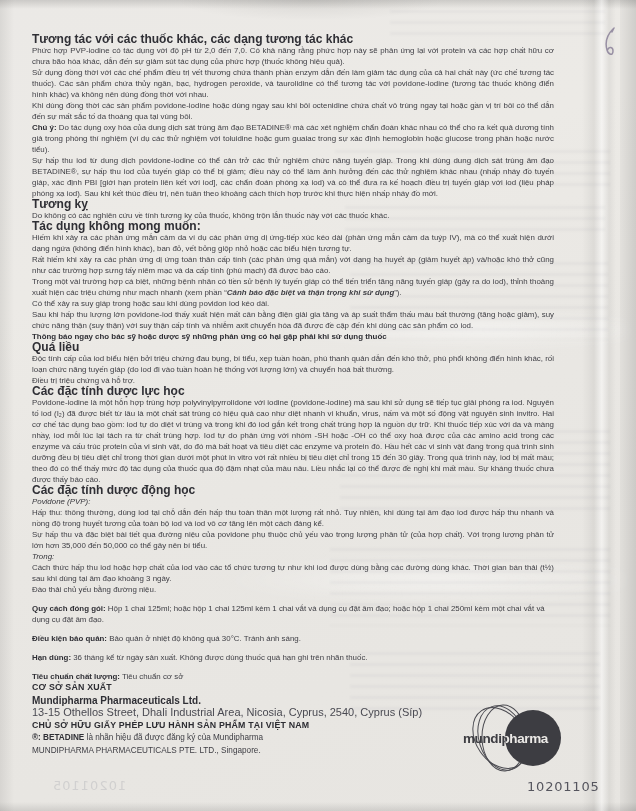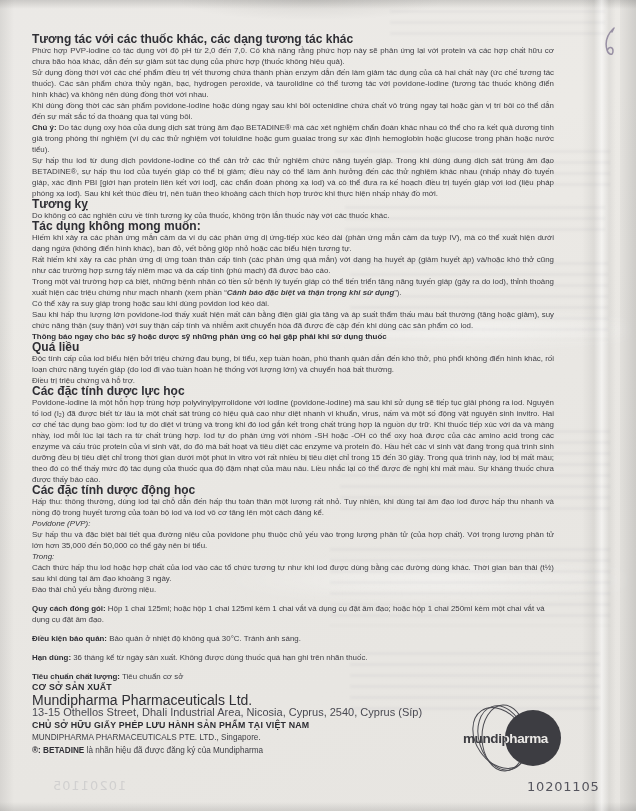--- a/index.html
+++ b/index.html
@@ -33,21 +33,21 @@
   .head.mt0{margin-top:0;}
   .sec{margin:0 0 2px;}
   .note{margin-top:6px;}
   .lead{font-weight:700;color:#2f2f35;}
   .warn{font-weight:700;color:#2f2f35;text-align:left;}
   .subhead{font-style:italic;color:#35353b;text-align:left;}
   .row{margin-top:8px !important;text-align:left;}
   .footer{text-align:left;width:430px;}
   .footer p{margin:0 0 1.5px;}
   .f-head{font-size:8.8px;font-weight:700;color:#2c2c32;letter-spacing:.2px;}
-  .f-name{font-weight:400;font-size:14px;color:#2f2f35;}
+  .f-name{font-weight:700;font-size:10px;color:#2f2f35;}
   .f-addr{font-size:11px;color:#4a4a52;}
   .f-norm{font-size:8.2px;}
   
   .logo{position:absolute;left:460px;top:690px;}
   .logotext{font-family:"Liberation Sans",sans-serif;font-weight:700;font-size:13.5px;letter-spacing:-.4px;}
   .code{position:absolute;left:527px;top:779px;font:13px "DejaVu Sans",sans-serif;
         letter-spacing:.8px;color:#55555e;}
   .penmark{position:absolute;left:601px;top:26px;opacity:.8;}
 </style>
 </head>
@@ -99,39 +99,39 @@
     <p class="sec warn">Thông báo ngay cho bác sỹ hoặc dược sỹ những phản ứng có hại gặp phải khi sử dụng thuốc</p>
 
     <p class="head">Quá liều</p>
     <p class="sec">Độc tính cấp của iod biểu hiện bởi triệu chứng đau bụng, bí tiểu, xẹp tuần hoàn, phù thanh quản dẫn đến khó thở, phù phổi không điển hình khác, rối loạn chức năng tuyến giáp (do iod đi vào tuần hoàn hệ thống với lượng lớn) và chuyển hoá bất thường.</p>
     <p class="sec">Điều trị triệu chứng và hỗ trợ.</p>
 
     <p class="head">Các đặc tính dược lực học</p>
     <p class="sec">Povidone-iodine là một hỗn hợp trùng hợp polyvinylpyrrolidone với iodine (povidone-iodine) mà sau khi sử dụng sẽ tiếp tục giải phóng ra iod. Nguyên tố iod (I₂) đã được biết từ lâu là một chất sát trùng có hiệu quả cao như diệt nhanh vi khuẩn, virus, nấm và một số động vật nguyên sinh invitro. Hai cơ chế tác dụng bao gồm: iod tự do diệt vi trùng và trong khi đó iod gắn kết trong chất trùng hợp là nguồn dự trữ. Khi thuốc tiếp xúc với da và màng nhầy, iod mỗi lúc lại tách ra từ chất trùng hợp. Iod tự do phản ứng với nhóm -SH hoặc -OH có thể oxy hoá được của các amino acid trong các enzyme và cấu trúc protein của vi sinh vật, do đó mà bất hoạt và tiêu diệt các enzyme và protein đó. Hầu hết các vi sinh vật đang trong quá trình sinh dưỡng đều bị tiêu diệt chỉ trong thời gian dưới một phút in vitro với rất nhiều bị tiêu diệt chỉ trong 15 đến 30 giây. Trong quá trình này, iod bị mất màu; theo đó có thể thấy mức độ tác dụng của thuốc qua độ đậm nhạt của màu nâu. Liều nhắc lại có thể được đề nghị khi mất màu. Sự kháng thuốc chưa được thấy báo cáo.</p>
 
     <p class="head">Các đặc tính dược động học</p>
+    <p class="sec subhead">Povidone (PVP):</p>
     <p class="sec">Hấp thu: thông thường, dùng iod tại chỗ dẫn đến hấp thu toàn thân một lượng rất nhỏ. Tuy nhiên, khi dùng tại âm đạo iod được hấp thu nhanh và nồng độ trong huyết tương của toàn bộ iod và iod vô cơ tăng lên một cách đáng kể.</p>
-    <p class="sec subhead">Povidone (PVP):</p>
     <p class="sec">Sự hấp thu và đặc biệt bài tiết qua đường niệu của povidone phụ thuộc chủ yếu vào trọng lượng phân tử (của hợp chất). Với trọng lượng phân tử lớn hơn 35,000 đến 50,000 có thể gây nên bí tiểu.</p>
     <p class="sec subhead">Trong:</p>
     <p class="sec">Cách thức hấp thu iod hoặc hợp chất của iod vào các tổ chức tương tự như khi iod được dùng bằng các đường dùng khác. Thời gian bán thải (t½) sau khi dùng tại âm đạo khoảng 3 ngày.</p>
     <p class="sec">Đào thải chủ yếu bằng đường niệu.</p>
 
     <p class="sec row"><span class="lead">Quy cách đóng gói:</span> <span>Hộp 1 chai 125ml; hoặc hộp 1 chai 125ml kèm 1 chai vắt và dụng cụ đặt âm đạo; hoặc hộp 1 chai 250ml kèm một chai vắt và dụng cụ đặt âm đạo.</span></p>
     <p class="sec row"><span class="lead">Điều kiện bảo quản:</span> <span>Bảo quản ở nhiệt độ không quá 30°C. Tránh ánh sáng.</span></p>
     <p class="sec row"><span class="lead">Hạn dùng:</span> <span>36 tháng kể từ ngày sản xuất. Không được dùng thuốc quá hạn ghi trên nhãn thuốc.</span></p>
     <p class="sec row"><span class="lead">Tiêu chuẩn chất lượng:</span> <span>Tiêu chuẩn cơ sở</span></p>
 
     <div class="footer">
       <p class="f-head">CƠ SỞ SẢN XUẤT</p>
       <p class="f-name">Mundipharma Pharmaceuticals Ltd.</p>
       <p class="f-addr">13-15 Othellos Street, Dhali Industrial Area, Nicosia, Cyprus, 2540, Cyprus (Síp)</p>
       <p class="f-head">CHỦ SỞ HỮU GIẤY PHÉP LƯU HÀNH SẢN PHẨM TẠI VIỆT NAM</p>
+      <p class="f-norm"><span class="lead">®: BETADINE</span><span> là nhãn hiệu đã được đăng ký của Mundipharma</span></p>
       <p class="f-norm">MUNDIPHARMA PHARMACEUTICALS PTE. LTD., Singapore.</p>
-      <p class="f-norm"><span class="lead">®: BETADINE</span><span> là nhãn hiệu đã được đăng ký của Mundipharma</span></p>
     </div>
   </div>
 
   <svg class="logo" width="104" height="96" viewBox="0 0 104 96">
     <g fill="none" stroke="#4a4a50" stroke-width="1">
       <ellipse cx="40" cy="48" rx="24" ry="33" transform="rotate(-34 40 48)"></ellipse>
       <ellipse cx="42" cy="48" rx="23" ry="33" transform="rotate(-18 42 48)"></ellipse>
       <ellipse cx="44" cy="48" rx="22" ry="33" transform="rotate(-2 44 48)"></ellipse>
     </g>
     <circle cx="73" cy="48" r="28" fill="#3d3d42"></circle>

